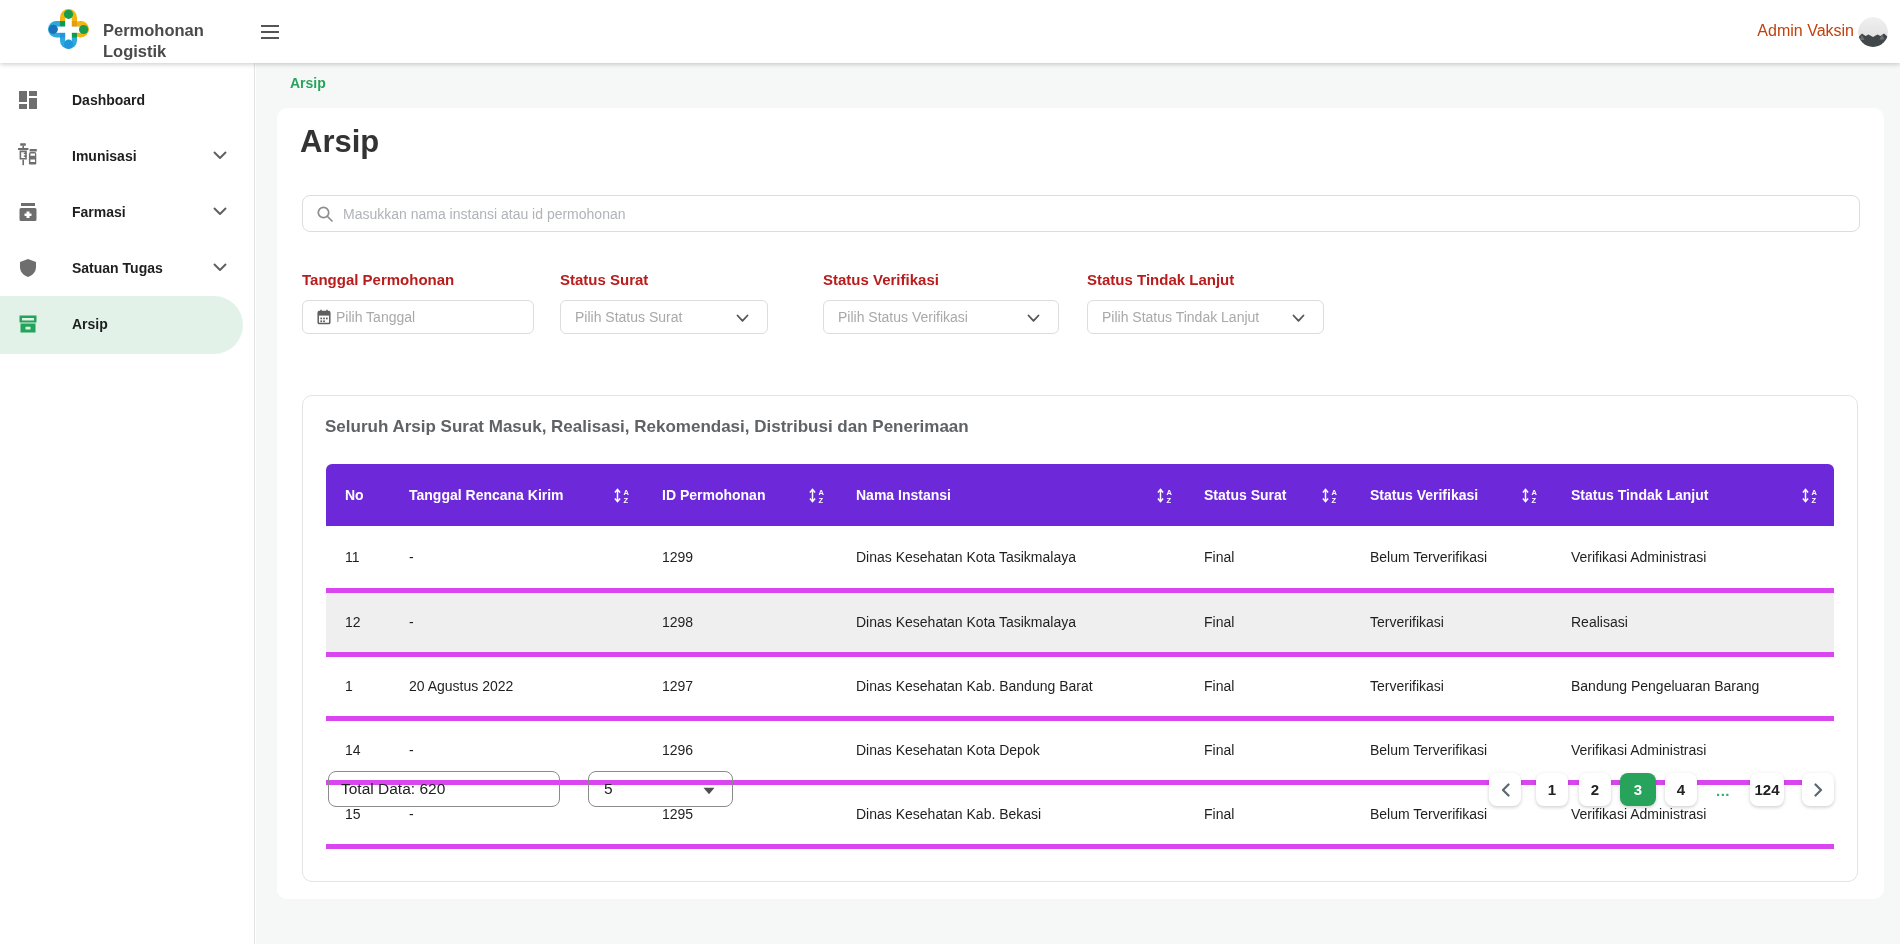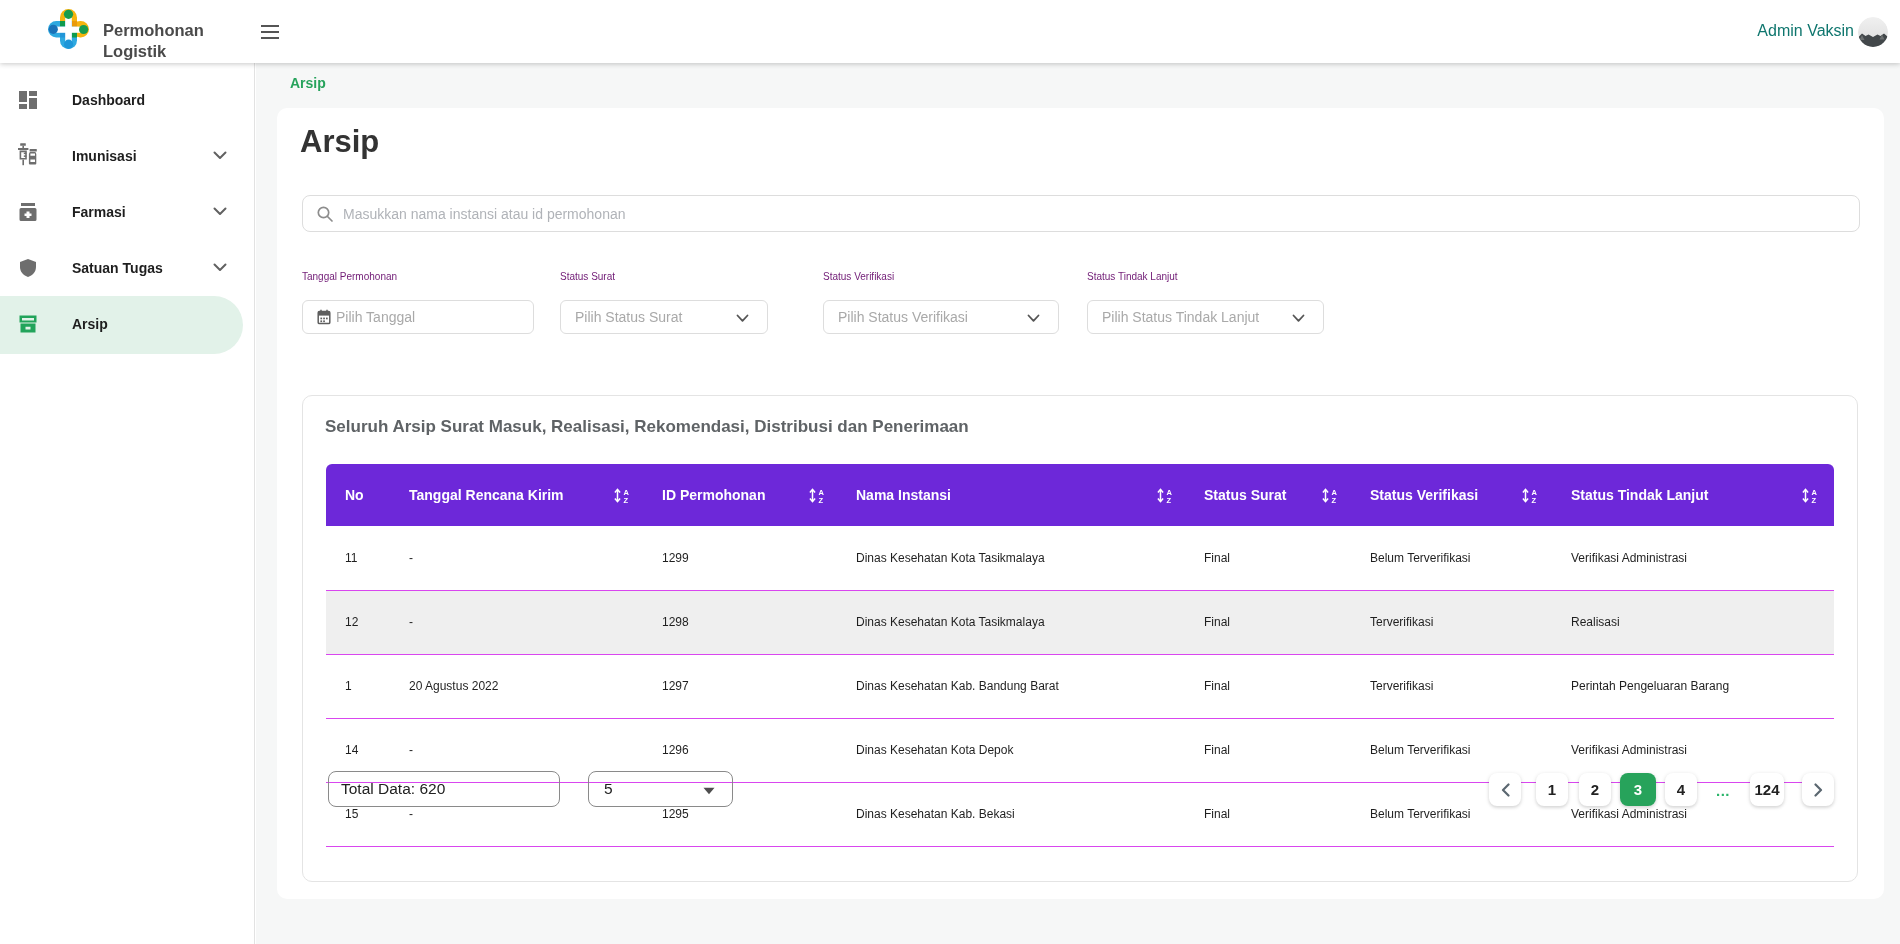--- a/index.html
+++ b/index.html
@@ -2,43 +2,43 @@
 <html><head>
 <meta charset="utf-8">
 <style>
 * { margin:0; padding:0; box-sizing:border-box; }
 html,body { width:1900px; height:944px; overflow:hidden; font-family:"Liberation Sans", sans-serif; background:#fff; }
 .header { position:absolute; left:0; top:0; width:1900px; height:63px; background:#fff; box-shadow:0 1px 5px rgba(0,0,0,0.22); z-index:10; }
 .logo-wrap { position:absolute; left:48px; top:7px; }
 .logo-title { position:absolute; left:103px; top:8px; font-size:16.5px; font-weight:bold; color:#4a4a4a; line-height:21px;margin-top:12px; }
 .burger { position:absolute; left:261px; top:25px; width:18px; }
 .burger div { height:2px; background:#555; margin-bottom:4px; }
-.admin-name { position:absolute; right:46px; top:22px; font-size:16px; color:#0f766e; }
+.admin-name { position:absolute; right:46px; top:22px; font-size:16px; color:#c2410c; }
 .avatar { position:absolute; left:1858px; top:17px; width:30px; height:30px; border-radius:50%; overflow:hidden; }
 .sidebar { position:absolute; left:0; top:63px; width:255px; height:881px; background:#fff; border-right:1px solid #e2e2e2; z-index:5; }
 .sb-item { position:absolute; left:0; width:255px; height:56px; }
 .sb-item .ic { position:absolute; left:18px; top:18px; }
 .sb-item .lbl { position:absolute; left:72px; top:50%; transform:translateY(-50%); font-size:14px; font-weight:bold; color:#1e1e1e; }
 .sb-item .chev { position:absolute; left:213px; top:23px; }
 .sb-active { position:absolute; left:0; top:233px; width:243px; height:58px; background:#e2f2e9; border-radius:0 29px 29px 0; }
 .main { position:absolute; left:256px; top:63px; width:1644px; height:881px; background:#f6f7f7; }
 .crumb { position:absolute; left:34px; top:12px; font-size:14px; font-weight:bold; color:#27a35c; }
 .card { position:absolute; left:21px; top:45px; width:1607px; height:791px; background:#fff; border-radius:10px; }
 .h1 { position:absolute; left:23px; top:16px; font-size:31px; font-weight:bold; color:#333; }
 .search { position:absolute; left:25px; top:87px; width:1558px; height:37px; border:1px solid #ddd; border-radius:8px; background:#fff; }
 .search .ph { position:absolute; left:40px; top:10px; font-size:14px; color:#b0b3b8; }
 .filters { position:absolute; left:25px; top:163px; }
-.flabel { position:absolute; top:0; font-size:10px; color:#701a75; white-space:nowrap; }
+.flabel { position:absolute; top:0; font-size:15px; color:#b91c1c; white-space:nowrap;font-weight:bold; }
 .fbox { position:absolute; top:29px; height:34px; border:1px solid #ddd; border-radius:6px; background:#fff; }
 .fbox .ph { position:absolute; left:14px; top:8px; font-size:14px; color:#a9a9a9; }
 .tcard { position:absolute; left:25px; top:287px; width:1556px; height:487px; background:#fff; border:1px solid #e4e4e4; border-radius:10px; }
 .ttitle { position:absolute; left:22px; top:21px; font-size:17px; font-weight:bold; color:#5f6366; }
 table.grid { position:absolute; left:23px; top:68px; width:1508px; border-collapse:collapse; table-layout:fixed; }
 table.grid th { background:#6d28d9; color:#fff; font-size:14px; font-weight:bold; text-align:left; height:62px; padding:0; }
-table.grid td { font-size:12px; color:#1f1f1f; height:64px; padding:0; border-bottom:1px solid #d946ef; }
+table.grid td { font-size:14px; color:#1f1f1f; height:64px; padding:0; border-bottom:5px solid #d946ef; }
 table.grid tr.gray td { background:#efefef; }
 th .hwrap { display:flex; align-items:center; justify-content:space-between; }
 .totalbox { position:absolute; left:25px; top:375px; width:232px; height:36px; border:1px solid #8a8a8a; border-radius:8px; font-size:15.5px; color:#222; line-height:34px; padding-left:12px; }
 .sizebox { position:absolute; left:285px; top:375px; width:145px; height:36px; border:1px solid #8a8a8a; border-radius:8px; font-size:15.5px; color:#222; line-height:34px; padding-left:15px; }
 .pgbtn { position:absolute; top:377px; width:32px; height:33px; background:#fff; border-radius:8px; box-shadow:0 1px 4px rgba(0,0,0,0.13), 0 2px 3px rgba(0,0,0,0.07); text-align:center; line-height:33px; font-size:15px; font-weight:bold; color:#222; }
 .pgbtn.active { background:#27a35b; color:#fff; }
 .pgdots { position:absolute; top:386px; color:#2cb56b; font-size:15px; font-weight:bold; letter-spacing:0.5px; }
 </style>
 </head>
 <body>
@@ -211,21 +211,21 @@
               <td style="padding-left:16px">Terverifikasi</td>
               <td style="padding-left:17px">Realisasi</td>
             </tr>
         <tr>
               <td style="padding-left:19px">1</td>
               <td style="padding-left:18px">20 Agustus 2022</td>
               <td style="padding-left:16px">1297</td>
               <td style="padding-left:15px">Dinas Kesehatan Kab. Bandung Barat</td>
               <td style="padding-left:15px">Final</td>
               <td style="padding-left:16px">Terverifikasi</td>
-              <td style="padding-left:17px">Perintah Pengeluaran Barang</td>
+              <td style="padding-left:17px">Bandung Pengeluaran Barang</td>
             </tr>
         <tr>
               <td style="padding-left:19px">14</td>
               <td style="padding-left:18px">-</td>
               <td style="padding-left:16px">1296</td>
               <td style="padding-left:15px">Dinas Kesehatan Kota Depok</td>
               <td style="padding-left:15px">Final</td>
               <td style="padding-left:16px">Belum Terverifikasi</td>
               <td style="padding-left:17px">Verifikasi Administrasi</td>
             </tr>

